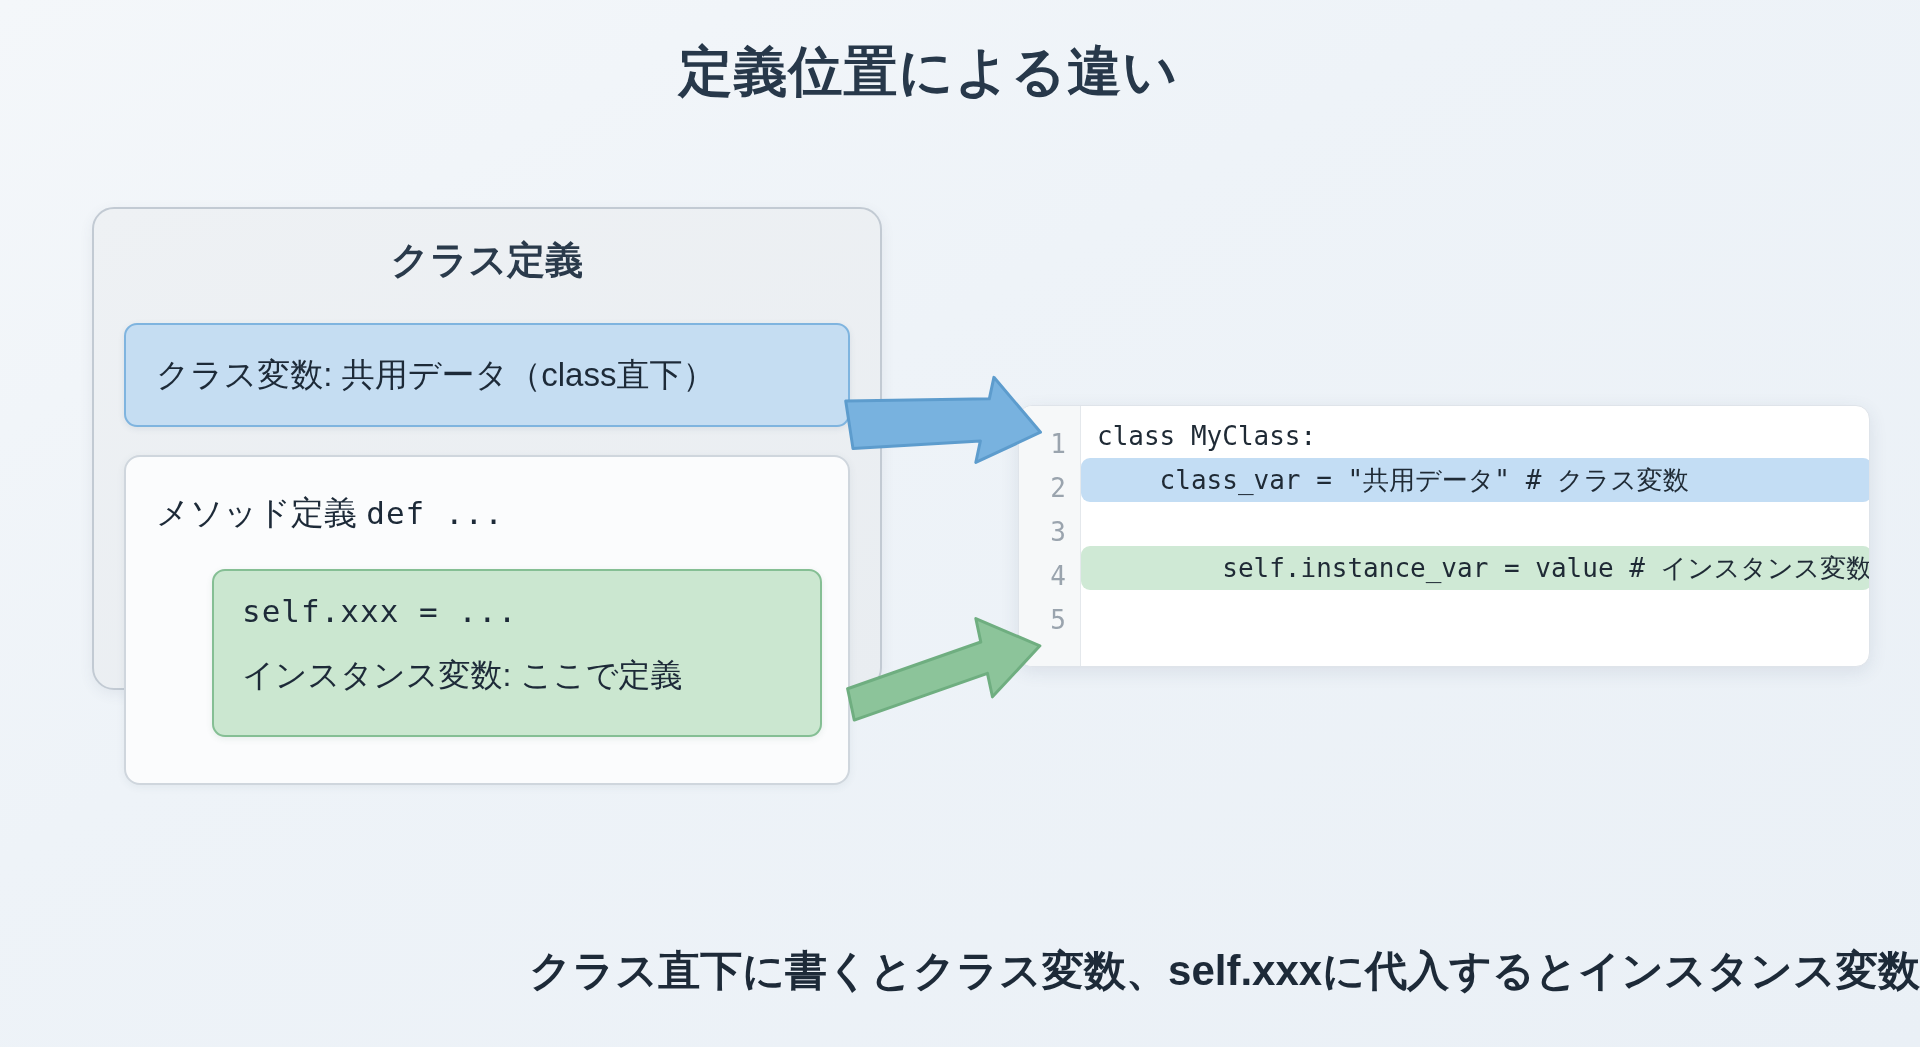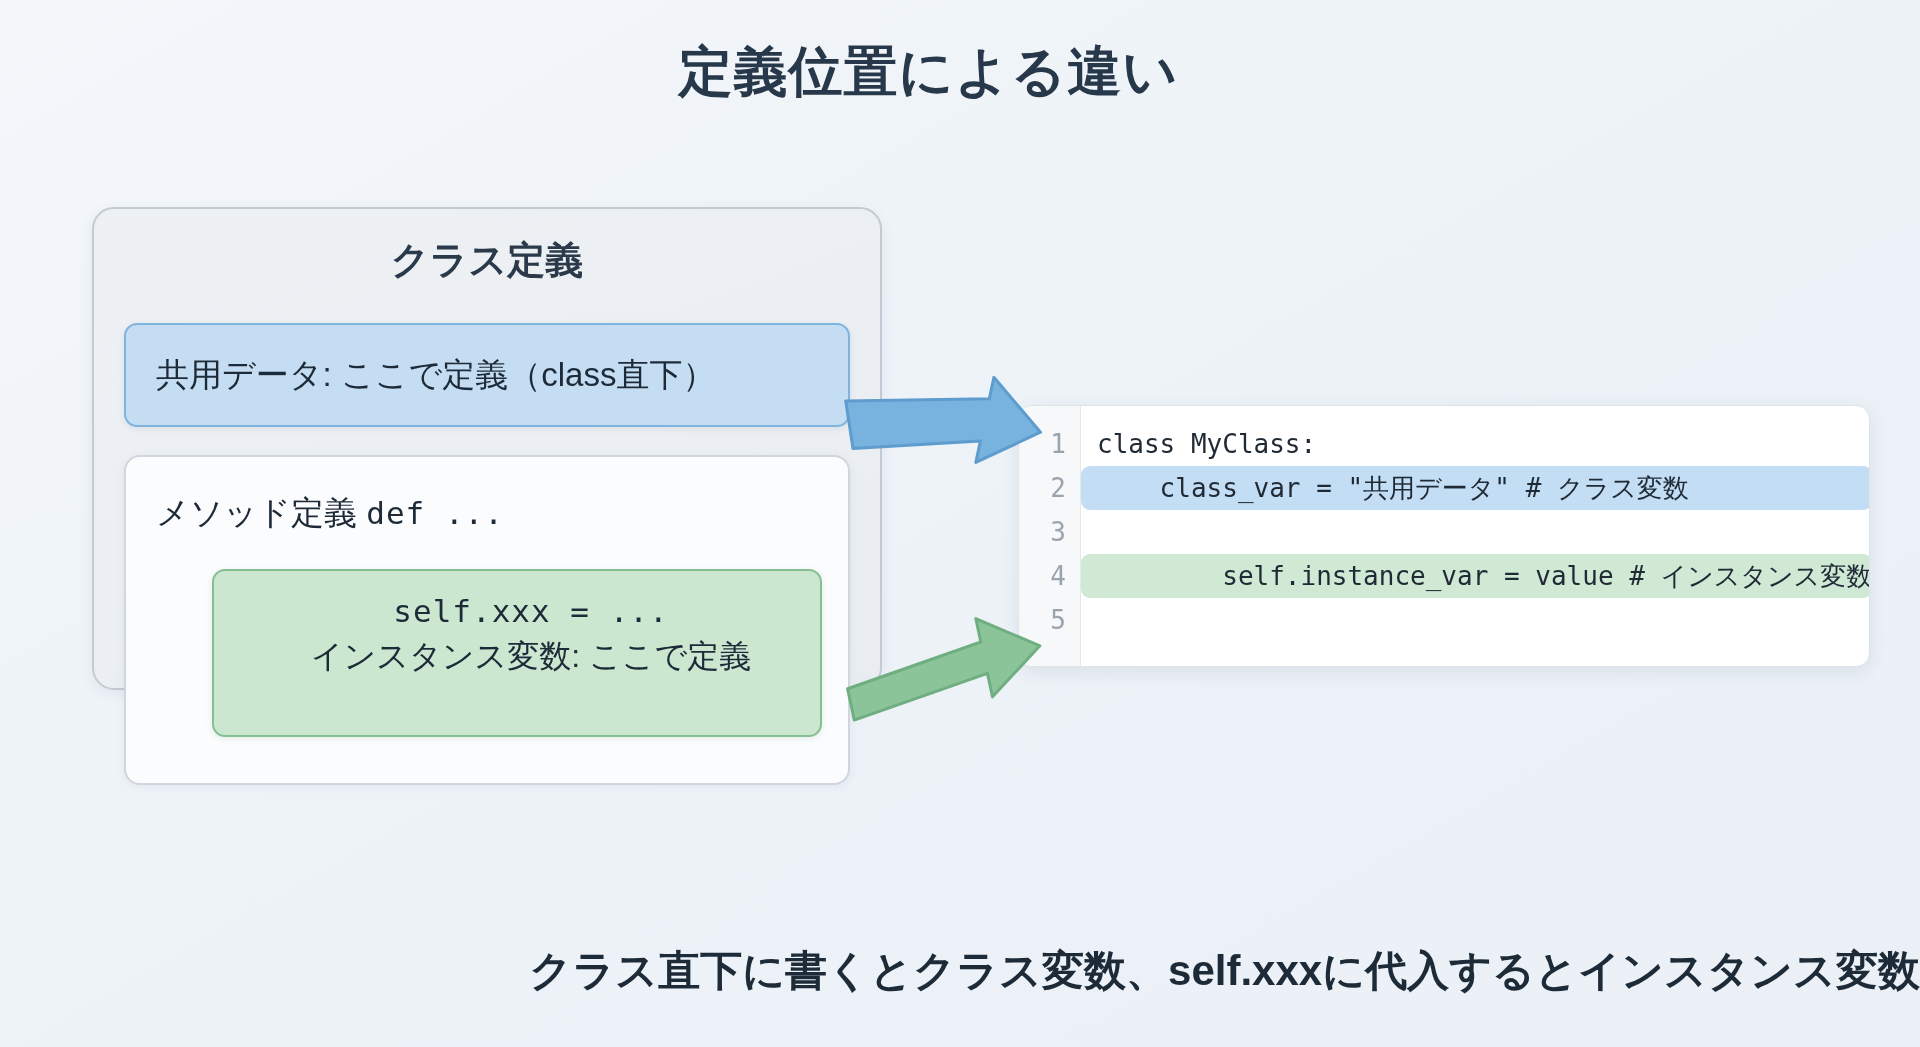--- a/index.html
+++ b/index.html
@@ -81,21 +81,20 @@
     position: absolute;
     left: 30px;
     top: 246px;
     width: 726px;
     height: 330px;
     background: #fbfcfd;
     border: 2px solid #cfd6dd;
     border-radius: 16px;
     box-sizing: border-box;
     box-shadow: 0 2px 8px rgba(60,80,105,0.07);
-    text-align: center;
   }
 
   .method-label {
     position: absolute;
     left: 30px;
     top: 34px;
     font-size: 33px;
     color: #1d2a38;
   }
   .method-label .mono {
@@ -121,20 +120,21 @@
     font-family: "DejaVu Sans Mono", "Liberation Mono", monospace;
     font-size: 31px;
     letter-spacing: 1px;
     color: #1d2a38;
     line-height: 1.35;
   }
   .instance-line2 {
     font-size: 32px;
     color: #1d2a38;
     line-height: 1.45;
+    margin-top: 19px;
   }
 
   
   .code-panel {
     position: absolute;
     left: 1018px;
     top: 405px;
     width: 852px;
     height: 262px;
     background: #ffffff;
@@ -157,21 +157,21 @@
     height: 44px;
     line-height: 44px;
     text-align: right;
     padding-right: 14px;
     font-family: "DejaVu Sans Mono", "Liberation Mono", monospace;
     font-size: 26px;
     color: #9aa4ae;
   }
   .code-body {
     flex: 1 1 auto;
-    padding-top: 16px;
+    padding-top: 8px;
     position: relative;
   }
   .code-line {
     height: 44px;
     line-height: 44px;
     font-family: "DejaVu Sans Mono", "Liberation Mono", monospace;
     font-size: 26px;
     color: #1f2a35;
     white-space: pre;
     padding-left: 16px;
@@ -205,21 +205,21 @@
 <body>
 
 <div class="stage">
 
   <div class="title">定義位置による違い</div>
 
   <div class="class-panel">
     <div class="class-panel-title">クラス定義</div>
 
     <div class="class-var-box">
-      <span>共用データ: ここで定義（class直下）</span>
+      <span>クラス変数: 共用データ（class直下）</span>
     </div>
 
     <div class="method-box">
       <div class="method-label">
         <span>メソッド定義</span>
         <span class="mono">def ...</span>
       </div>
 
       <div class="instance-box">
         <div class="instance-line1">self.xxx = ...</div>

